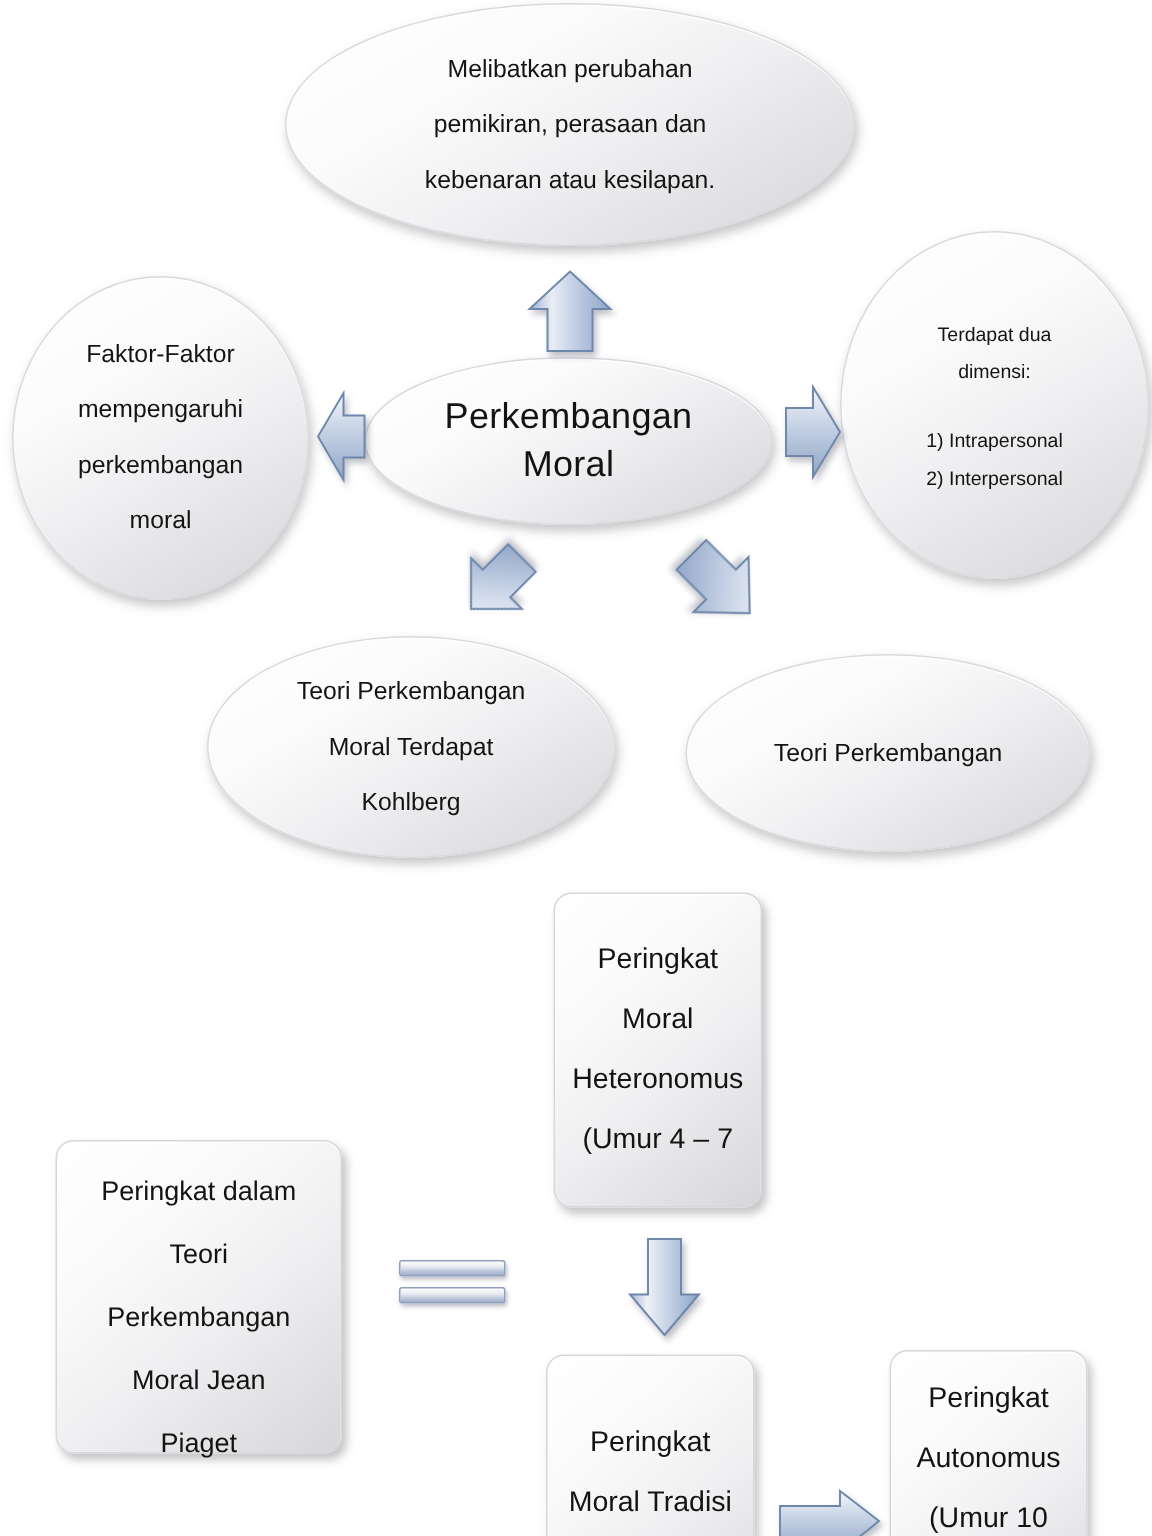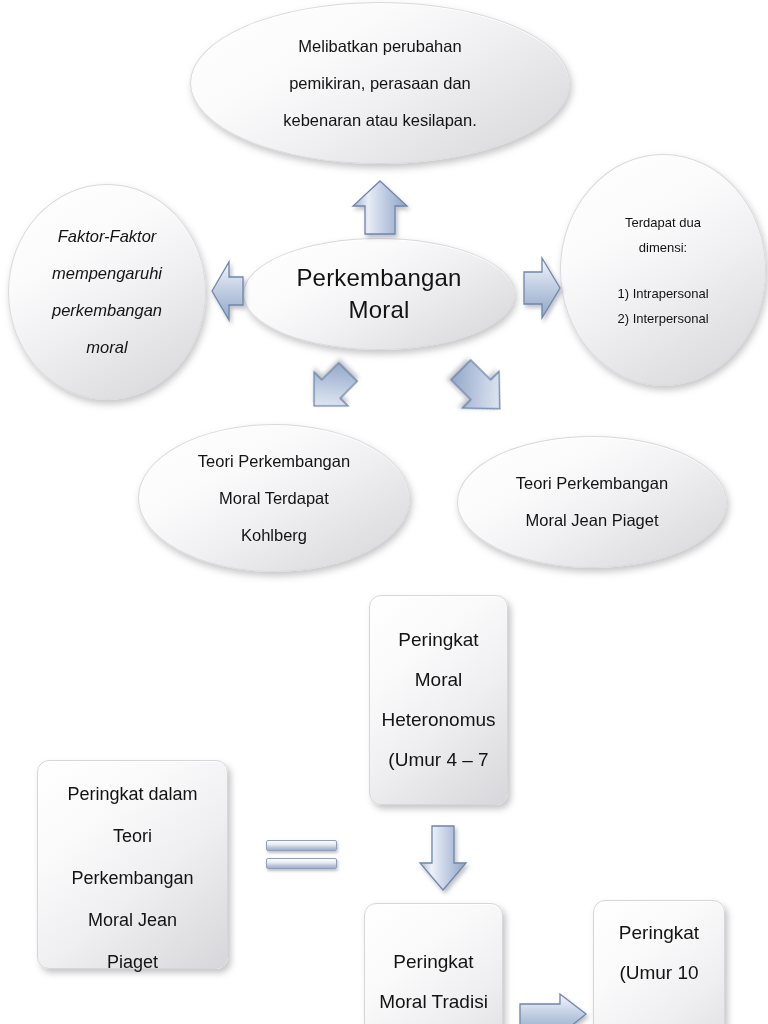--- a/index.html
+++ b/index.html
@@ -70,21 +70,21 @@
 <div id="stage">
 
   <div class="node ellipse" style="left:190px;top:2px;width:380px;height:162px;">
     <div class="txt t-body">
       <div>Melibatkan perubahan</div>
       <div>pemikiran, perasaan dan</div>
       <div>kebenaran atau kesilapan.</div>
     </div>
   </div>
 
-  <div class="node ellipse" style="left:8px;top:184px;width:198px;height:216px;font-style:italic;">
+  <div class="node ellipse" style="left:8px;top:184px;width:198px;height:216px;">
     <div class="txt t-body">
       <div>Faktor-Faktor</div>
       <div>mempengaruhi</div>
       <div>perkembangan</div>
       <div>moral</div>
     </div>
   </div>
 
   <div class="node ellipse" style="left:560px;top:154px;width:206px;height:232px;">
     <div class="txt t-body-tight">
@@ -106,21 +106,20 @@
     <div class="txt t-body">
       <div>Teori Perkembangan</div>
       <div>Moral Terdapat</div>
       <div>Kohlberg</div>
     </div>
   </div>
 
   <div class="node ellipse" style="left:457px;top:436px;width:270px;height:132px;">
     <div class="txt t-body">
       <div>Teori Perkembangan</div>
-      <div>Moral Jean Piaget</div>
     </div>
   </div>
 
   <div class="arrow" style="left:350px;top:179px;width:60px;height:58px;">
     <svg width="60" height="58" viewBox="0 0 60 58">
       <defs>
         <linearGradient id="gUp" x1="0" y1="0" x2="1" y2="0">
           <stop offset="0%" stop-color="#9fb2d0"></stop>
           <stop offset="28%" stop-color="#e9edf5"></stop>
           <stop offset="55%" stop-color="#c3cfe4"></stop>
@@ -209,20 +208,21 @@
   <div class="node rrect" style="left:364px;top:903px;width:139px;height:200px;align-items:flex-start;padding-top:38px;">
     <div class="txt t-box">
       <div>Peringkat</div>
       <div>Moral Tradisi</div>
     </div>
   </div>
 
   <div class="node rrect" style="left:593px;top:900px;width:132px;height:200px;align-items:flex-start;padding-top:12px;">
     <div class="txt t-box">
       <div>Peringkat</div>
+      <div>Autonomus</div>
       <div>(Umur 10</div>
     </div>
   </div>
 
   <div class="equals" style="left:266px;top:840px;width:71px;height:29px;">
     <div class="bar"></div>
     <div class="bar"></div>
   </div>
 
   <div class="arrow" style="left:416px;top:823px;width:54px;height:70px;">

